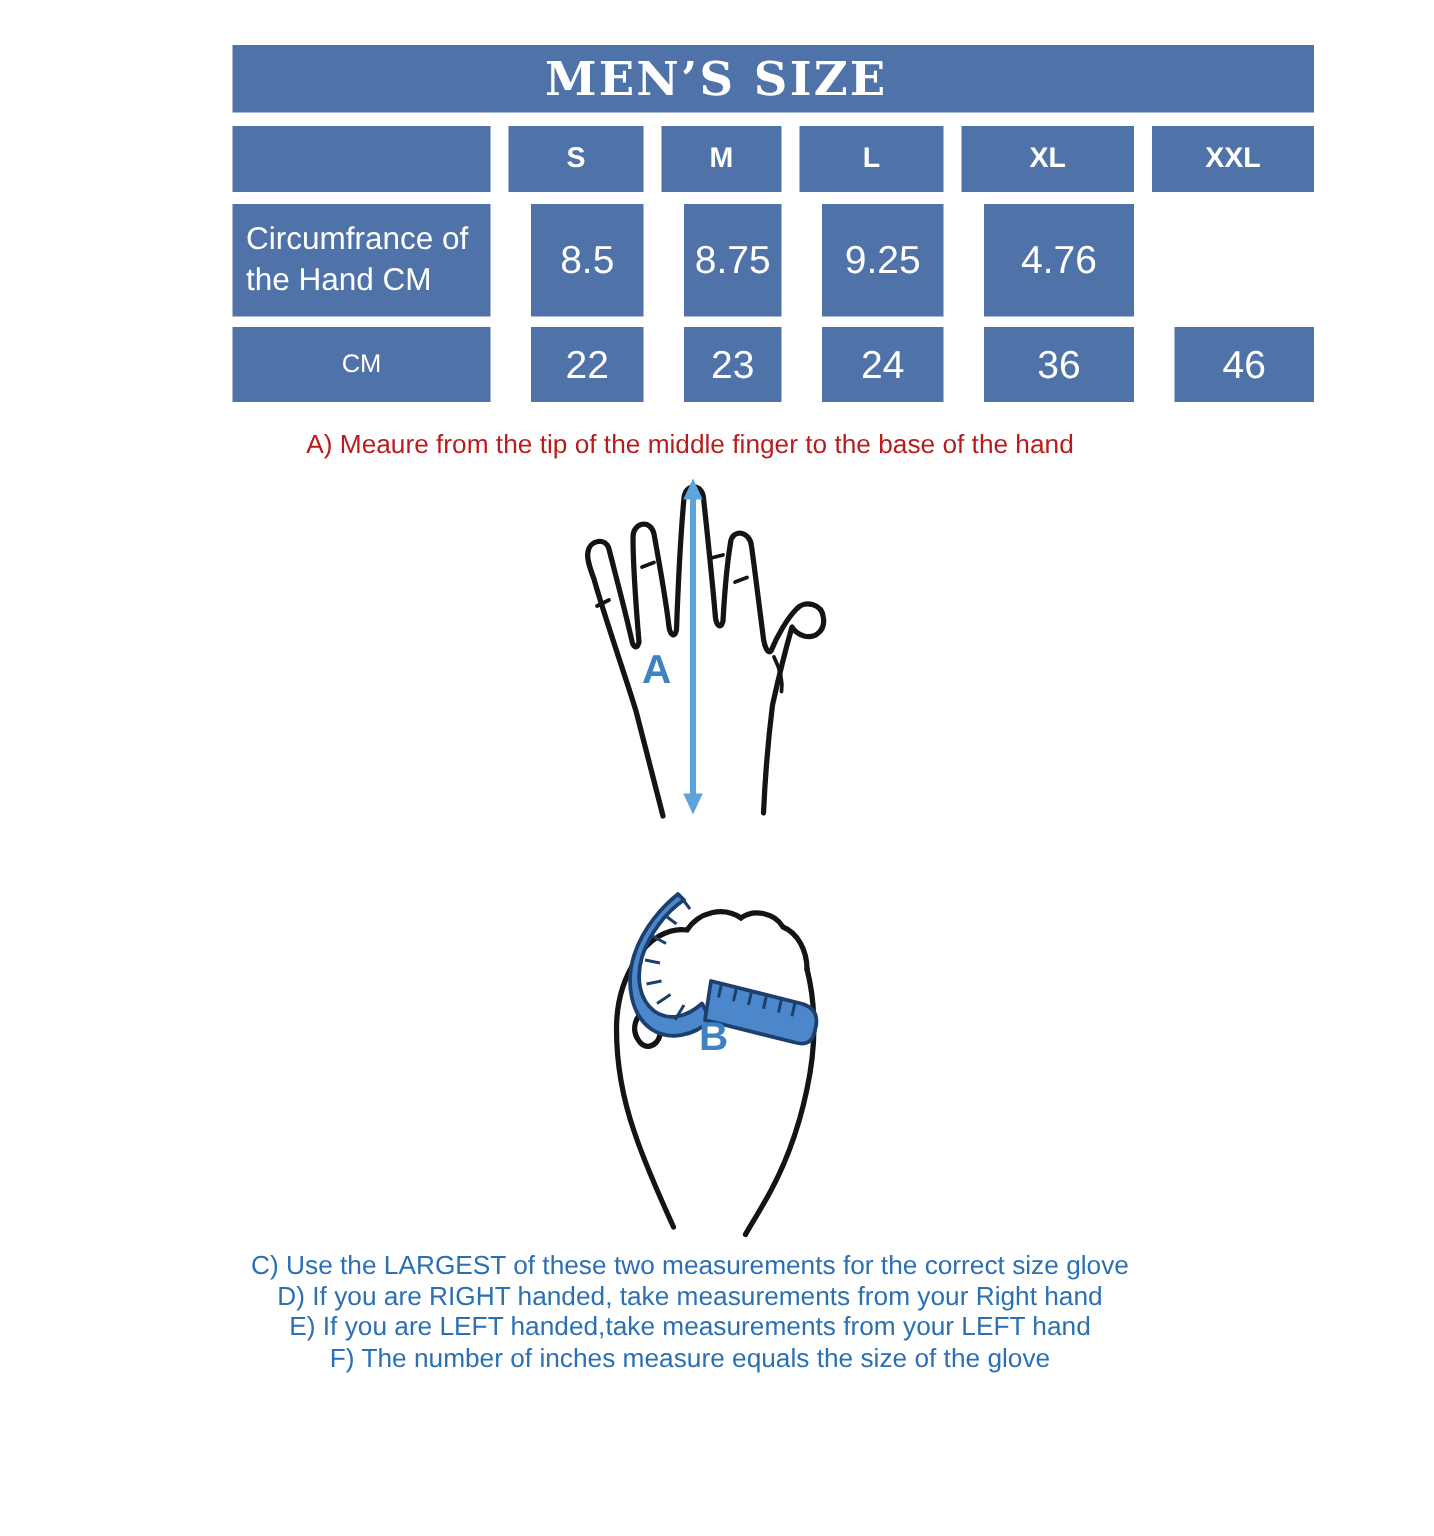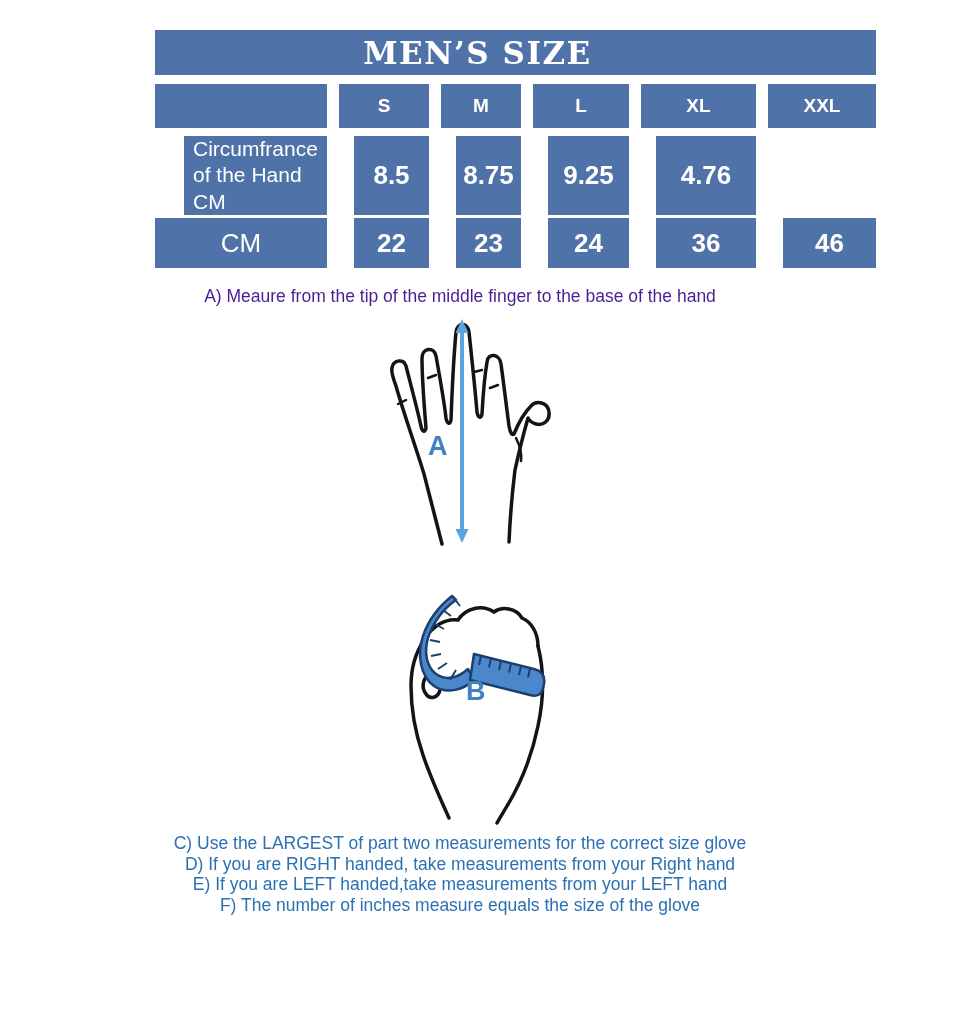--- a/index.html
+++ b/index.html
@@ -19,31 +19,31 @@
     color:#ffffff; letter-spacing:1.5px; transform:translateX(-38px);
   }
   .header-row  { height:44px; margin-bottom:8px; }
   .measure-row { height:75px; margin-bottom:7px; }
   .cm-row      { height:50px; }
   .cell {
     background:#4f72a8; color:#ffffff;
     display:flex; align-items:center; justify-content:center;
   }
   .cell.head  { font-weight:700; font-size:19px; }
-  .cell.value { font-weight:700; font-size:26px;margin-left:15px; }
+  .cell.value { font-weight:400; font-size:26px;margin-left:15px; }
   .cell.rowlabel-left {
     justify-content:flex-start; text-align:left; padding-left:9px;
-    font-size:21px; line-height:1.25;margin-left:29px;
+    font-size:21px; line-height:1.25;
   }
-  .cell.rowlabel-center { font-size:26px; }
+  .cell.rowlabel-center { font-size:17px; }
 
   
   .note {
     position:absolute; left:0; right:0; text-align:center;
-    color:#4c1d95; font-size:17.5px;
+    color:#b91c1c; font-size:17.5px;
   }
   .note-a { top:286px; }
   .note-b { top:560px; }
   .notes-block {
     position:absolute; left:0; right:0; top:833px; text-align:center;
     color:#2b70b3; font-size:17.5px; line-height:20.5px;
   }
 
   
   .diagram { position:absolute; }
@@ -141,19 +141,19 @@
     <path d="M56,8 C44,16 33,30 28,46 C24,60 26,74 36,82 C46,89 58,86 68,77 L74,88
          C62,99 46,102 34,94 C20,84 17,62 23,44 C29,26 42,12 52,4 Z" fill="#4b87ca" stroke="#1c3f6e" stroke-width="2.5" stroke-linejoin="round"></path>
     <path d="M54,6 L60,14 M43,18 L51,24 M35,32 L44,37 M30,48 L40,50 M31,64 L41,62 M38,77 L47,71 M50,88 L56,78" stroke="#1c3f6e" stroke-width="2"></path>
 
     <path d="M74,62 L134,77 Q146,80 144,92 L143,96 Q141,106 130,103 L70,88 Z" fill="#4b87ca" stroke="#1c3f6e" stroke-width="2.5" stroke-linejoin="round"></path>
     <path d="M81,64 L79,73 M91,66.5 L89,75.5 M101,69 L99,78 M111,71.5 L109,80.5 M121,74 L119,83 M130,76.5 L128,85.5" stroke="#1c3f6e" stroke-width="2"></path>
     <text class="diag-label" x="66" y="108">B</text>
   </svg>
 
   <div class="notes-block">
-    <div>C) Use the LARGEST of part two measurements for the correct size glove</div>
+    <div>C) Use the LARGEST of these two measurements for the correct size glove</div>
     <div>D) If you are RIGHT handed, take measurements from your Right hand</div>
     <div>E) If you are LEFT handed,take measurements from your LEFT hand</div>
     <div>F) The number of inches measure equals the size of the glove</div>
   </div>
 
 </div>
 
 </body></html>

